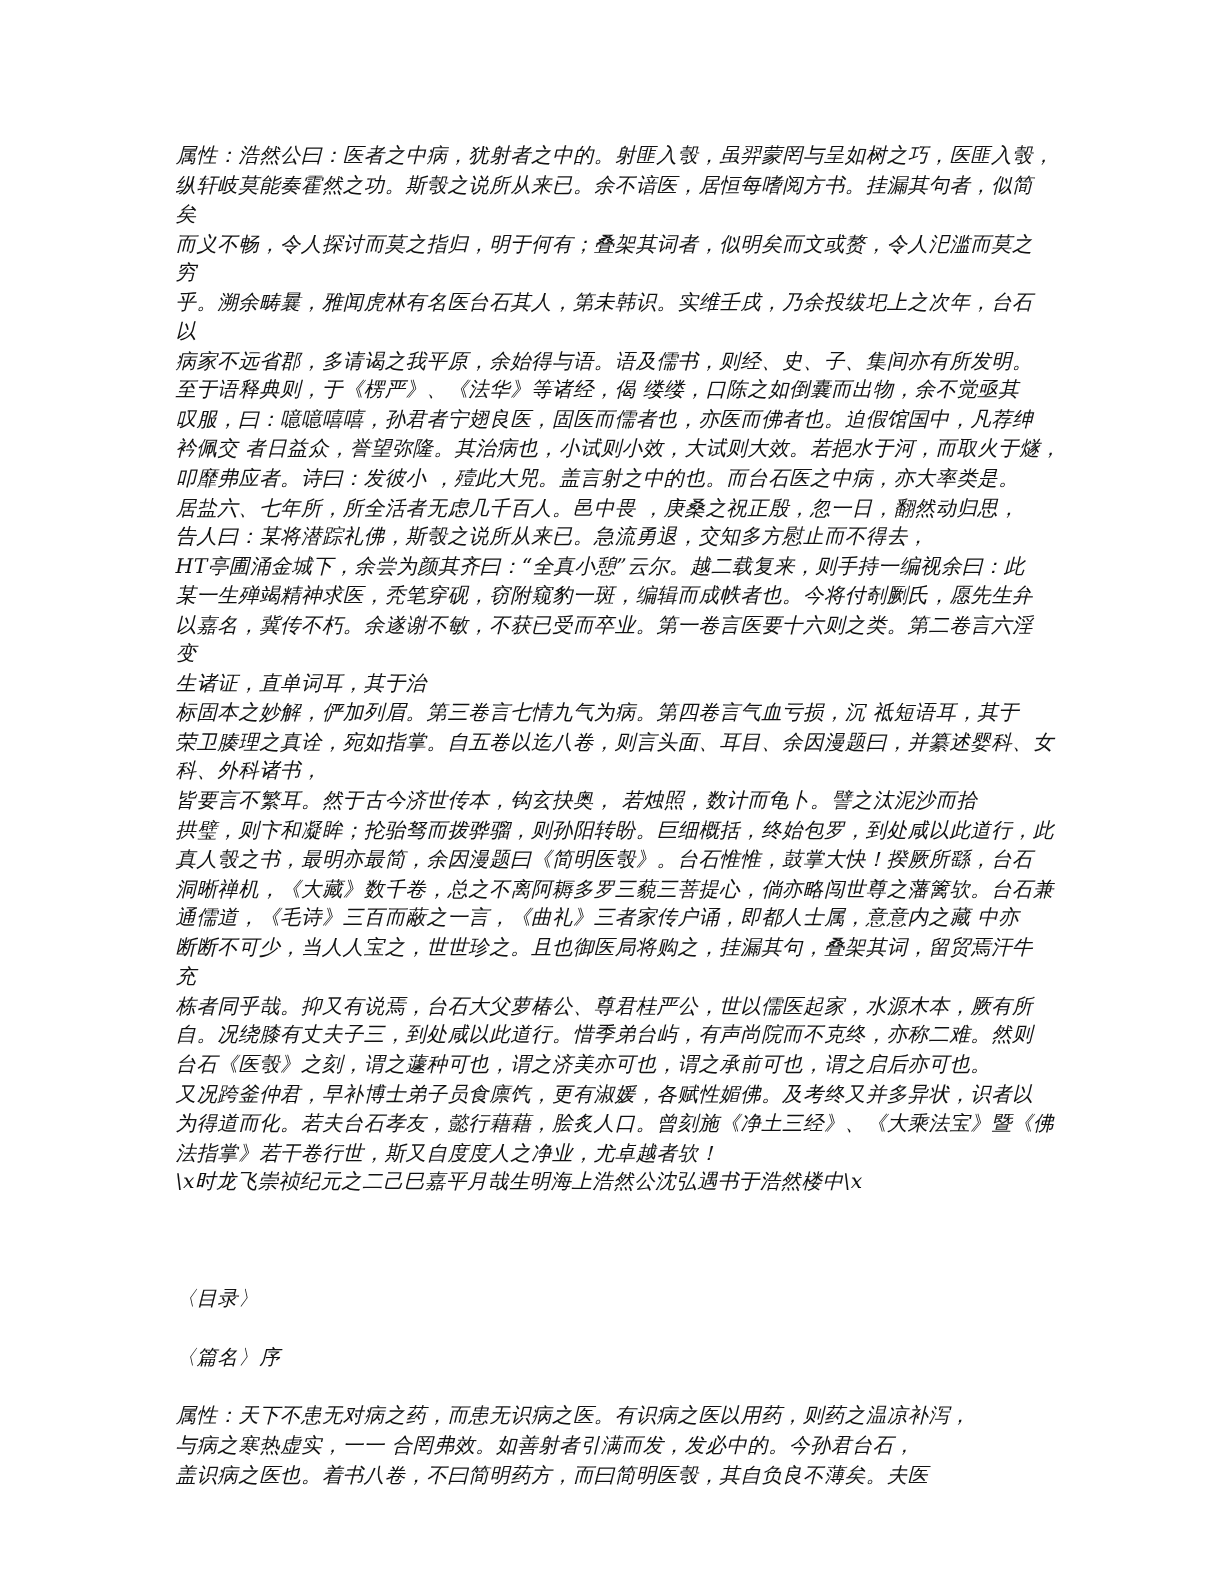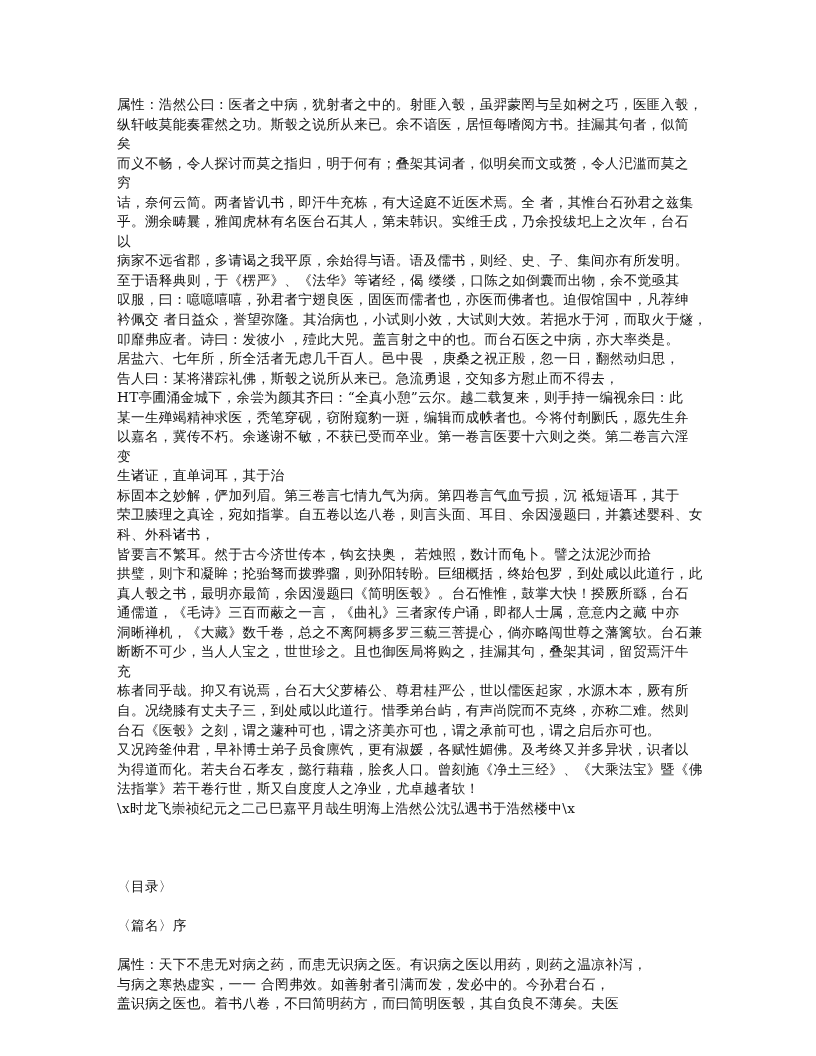--- a/index.html
+++ b/index.html
@@ -2,62 +2,61 @@
 <html><head>
 <meta charset="utf-8">
 <style>
   html, body { margin: 0; padding: 0; background: #ffffff; }
   body {
     width: 816px; height: 1056px; position: relative; overflow: hidden;
     font-family: "DejaVu Serif", "Liberation Serif", serif;
     color: #111111;
   }
   .page {
-    position: absolute; left: 117px; top: 95px; width: 590px;
+    position: absolute; left: 117px; top: 95px; width: 590px; font-style: italic;
   }
   .line {
     font-size: 13.6px; line-height: 19.55px; height: 19.55px;
     white-space: nowrap; letter-spacing: 0.35px;
   }
   .gap { height: 19.55px; }
   .gap2 { height: 39px; }
 </style>
 </head>
 <body>
 
 <div class="page">
   <div>
     <div class="line">属性：浩然公曰：医者之中病，犹射者之中的。射匪入彀，虽羿蒙罔与呈如树之巧，医匪入彀，</div>
     <div class="line">纵轩岐莫能奏霍然之功。斯彀之说所从来已。余不谙医，居恒每嗜阅方书。挂漏其句者，似简</div>
     <div class="line">矣</div>
     <div class="line">而义不畅，令人探讨而莫之指归，明于何有；叠架其词者，似明矣而文或赘，令人汜滥而莫之</div>
     <div class="line">穷</div>
-    <div class="line">诘，奈何云简。两者皆讥书，即汗牛充栋，有大迳庭不近医术焉。全 者，其惟台石孙君之兹集</div>
     <div class="line">乎。溯余畴曩，雅闻虎林有名医台石其人，第未韩识。实维壬戌，乃余投绂圯上之次年，台石</div>
     <div class="line">以</div>
     <div class="line">病家不远省郡，多请谒之我平原，余始得与语。语及儒书，则经、史、子、集间亦有所发明。</div>
     <div class="line">至于语释典则，于《楞严》、《法华》等诸经，偈 缕缕，口陈之如倒囊而出物，余不觉亟其</div>
     <div class="line">叹服，曰：噫噫嘻嘻，孙君者宁翅良医，固医而儒者也，亦医而佛者也。迫假馆国中，凡荐绅</div>
     <div class="line">衿佩交 者日益众，誉望弥隆。其治病也，小试则小效，大试则大效。若挹水于河，而取火于燧，</div>
     <div class="line">叩靡弗应者。诗曰：发彼小 ，殪此大兕。盖言射之中的也。而台石医之中病，亦大率类是。</div>
     <div class="line">居盐六、七年所，所全活者无虑几千百人。邑中畏 ，庚桑之祝正殷，忽一日，翻然动归思，</div>
     <div class="line">告人曰：某将潜踪礼佛，斯彀之说所从来已。急流勇退，交知多方慰止而不得去，</div>
     <div class="line">HT亭圃涌金城下，余尝为颜其齐曰：“全真小憩”云尔。越二载复来，则手持一编视余曰：此</div>
     <div class="line">某一生殚竭精神求医，秃笔穿砚，窃附窥豹一斑，编辑而成帙者也。今将付剞劂氏，愿先生弁</div>
     <div class="line">以嘉名，冀传不朽。余遂谢不敏，不获已受而卒业。第一卷言医要十六则之类。第二卷言六淫</div>
     <div class="line">变</div>
     <div class="line">生诸证，直单词耳，其于治</div>
     <div class="line">标固本之妙解，俨加列眉。第三卷言七情九气为病。第四卷言气血亏损，沉 祗短语耳，其于</div>
     <div class="line">荣卫腠理之真诠，宛如指掌。自五卷以迄八卷，则言头面、耳目、余因漫题曰，并纂述婴科、女</div>
     <div class="line">科、外科诸书，</div>
     <div class="line">皆要言不繁耳。然于古今济世传本，钩玄抉奥， 若烛照，数计而龟卜。譬之汰泥沙而拾</div>
     <div class="line">拱璧，则卞和凝眸；抡骀驽而拨骅骝，则孙阳转盼。巨细概括，终始包罗，到处咸以此道行，此</div>
     <div class="line">真人彀之书，最明亦最简，余因漫题曰《简明医彀》。台石惟惟，鼓掌大快！揆厥所繇，台石</div>
+    <div class="line">洞晰禅机，《大藏》数千卷，总之不离阿耨多罗三藐三菩提心，倘亦略闯世尊之藩篱欤。台石兼</div>
     <div class="line">通儒道，《毛诗》三百而蔽之一言，《曲礼》三者家传户诵，即都人士属，意意内之藏 中亦</div>
-    <div class="line">洞晰禅机，《大藏》数千卷，总之不离阿耨多罗三藐三菩提心，倘亦略闯世尊之藩篱欤。台石兼</div>
     <div class="line">断断不可少，当人人宝之，世世珍之。且也御医局将购之，挂漏其句，叠架其词，留贸焉汗牛</div>
     <div class="line">充</div>
     <div class="line">栋者同乎哉。抑又有说焉，台石大父萝椿公、尊君桂严公，世以儒医起家，水源木本，厥有所</div>
     <div class="line">自。况绕膝有丈夫子三，到处咸以此道行。惜季弟台屿，有声尚院而不克终，亦称二难。然则</div>
     <div class="line">台石《医彀》之刻，谓之蘧种可也，谓之济美亦可也，谓之承前可也，谓之启后亦可也。</div>
     <div class="line">又况跨釜仲君，早补博士弟子员食廪饩，更有淑媛，各赋性媚佛。及考终又并多异状，识者以</div>
     <div class="line">为得道而化。若夫台石孝友，懿行藉藉，脍炙人口。曾刻施《净土三经》、《大乘法宝》暨《佛</div>
     <div class="line">法指掌》若干卷行世，斯又自度度人之净业，尤卓越者欤！</div>
     <div class="line">\x时龙飞崇祯纪元之二己巳嘉平月哉生明海上浩然公沈弘遇书于浩然楼中\x</div>
   </div>

